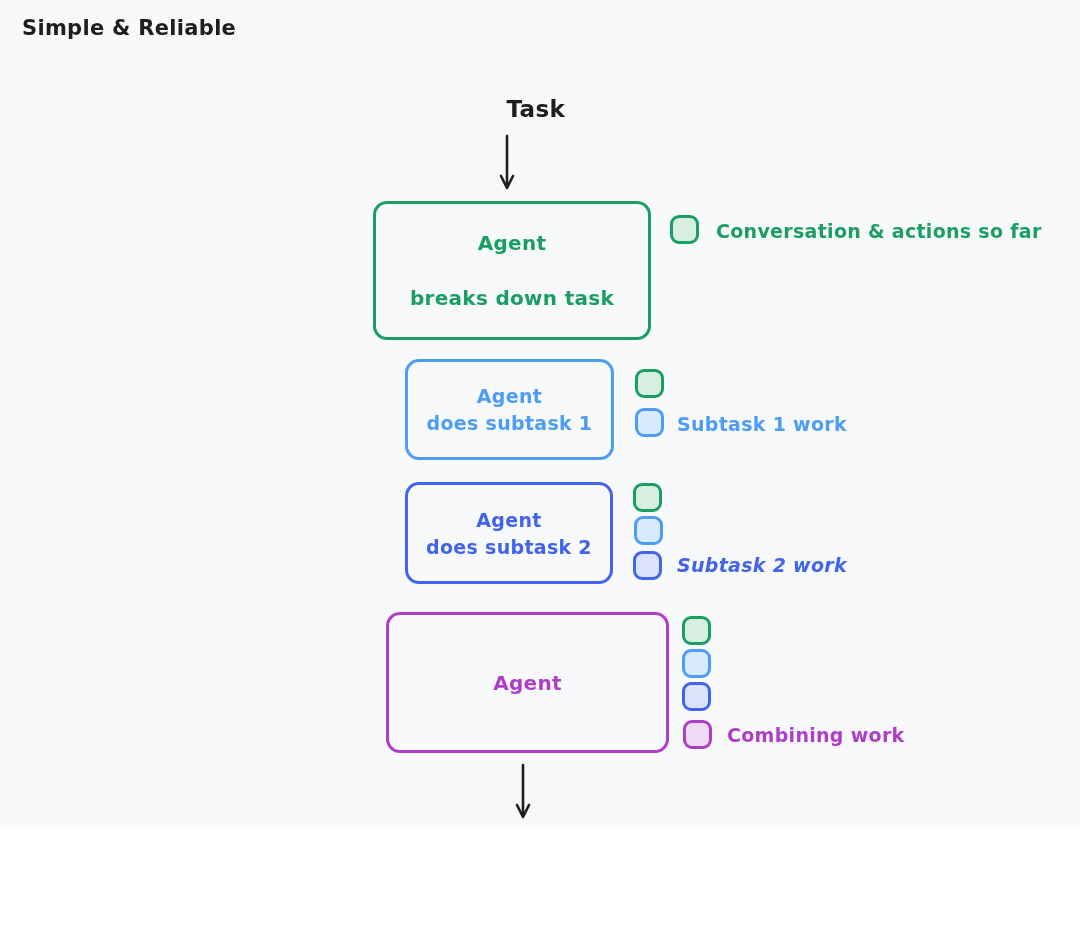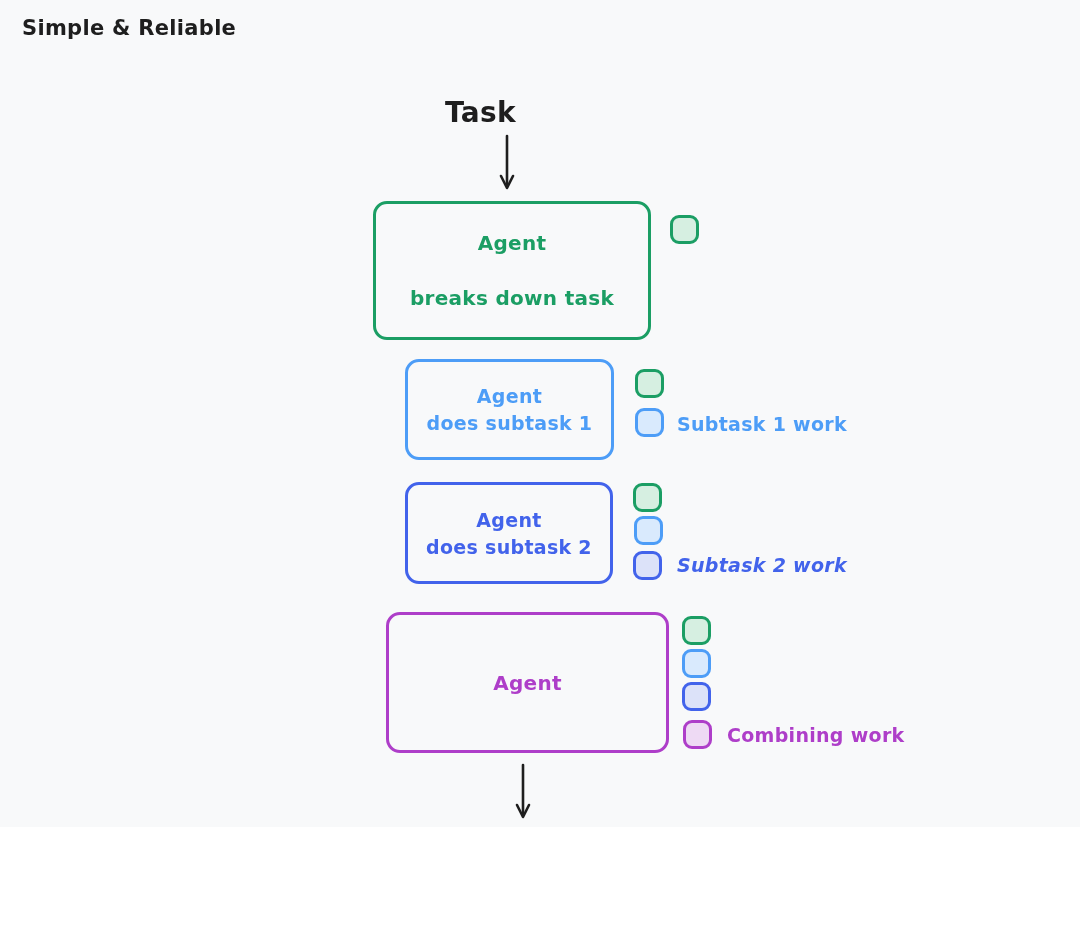--- a/index.html
+++ b/index.html
@@ -18,21 +18,21 @@
     position: absolute;
     font-weight: 700;
     color: var(--dark);
     letter-spacing: 0.3px;
     white-space: nowrap;
   }
   .diagram-title {
     left: 22px; top: 16px;
     font-size: 21px;
   }
-  .flow-label { font-size: 28px; text-align: left; }
+  .flow-label { font-size: 23px; text-align: right; }
   .task-label { left: 445px; top: 96px; width: 120px; }
   .result-label { left: 459px; top: 831px; width: 120px; }
   .arrow { position: absolute; }
   .arrow-1 { left: 497px; top: 133px; }
   .arrow-2 { left: 513px; top: 762px; }
   .node {
     position: absolute;
     box-sizing: border-box;
     border-radius: 14px;
     border: 3px solid;
@@ -106,20 +106,21 @@
   <svg class="arrow arrow-1" width="20" height="58" viewBox="0 0 20 58">
     <line x1="10" y1="3" x2="10" y2="53"></line>
     <path d="M4 43 L10 55 L16 43"></path>
   </svg>
 
   <div class="node node-breakdown">
     <div>Agent</div>
     <div>breaks down task</div>
   </div>
   <div class="chip chip-green" style="left:670px; top:215px;"></div>
+  <div class="legend-label legend-green" style="left:716px; top:220px;">Conversation &amp; actions so far</div>
 
   <div class="node node-subtask1">
     <div>Agent</div>
     <div>does subtask 1</div>
   </div>
   <div class="chip chip-green" style="left:635px; top:369px;"></div>
   <div class="chip chip-blue" style="left:635px; top:408px;"></div>
   <div class="legend-label legend-blue" style="left:677px; top:413px;">Subtask 1 work</div>
 
   <div class="node node-subtask2">

